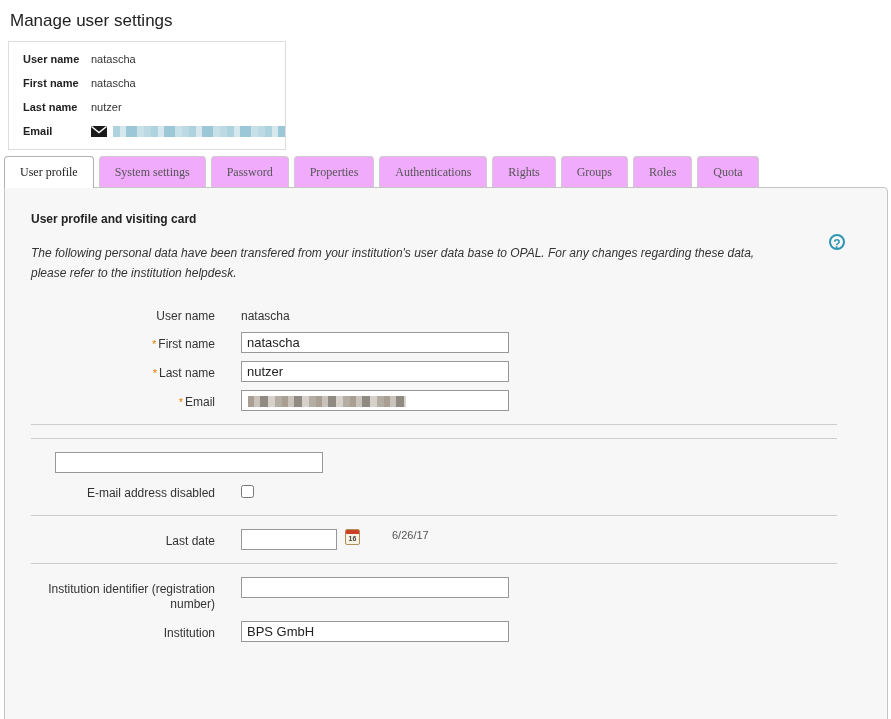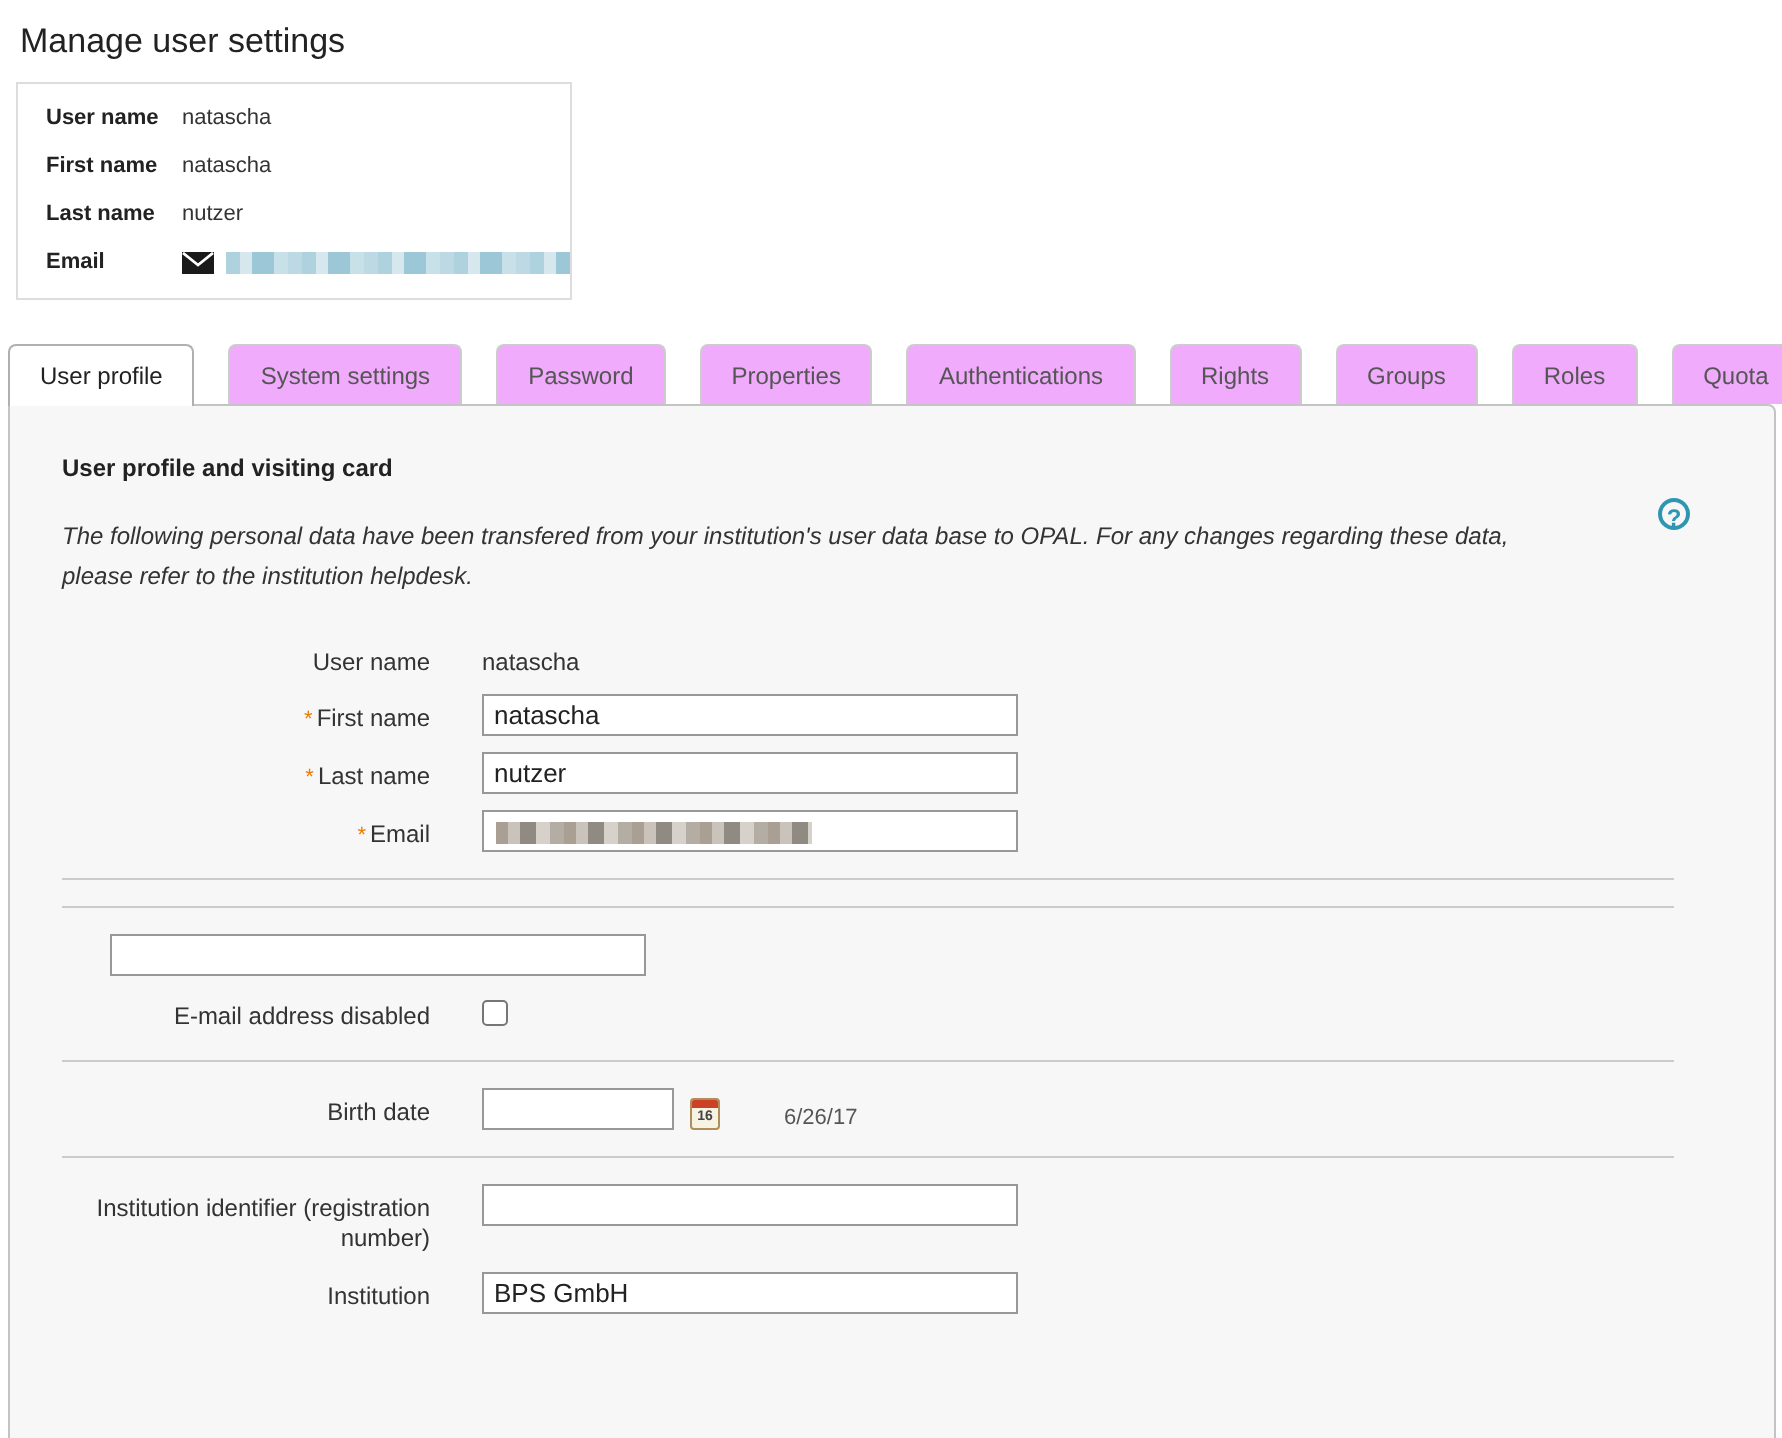--- a/index.html
+++ b/index.html
@@ -23,21 +23,21 @@
   .redacted-blue {
     display:inline-block; width:172px; height:11px; vertical-align:middle;
     background:repeating-linear-gradient(90deg,#aed2de 0 7px,#d6e8ee 7px 13px,#9cc7d6 13px 24px,#c8e0e8 24px 31px,#bdd9e3 31px 38px);
   }
   .redacted-gray {
     display:inline-block; width:158px; height:11px; margin:4px 0 0 1px;
     background:repeating-linear-gradient(90deg,#a99f93 0 6px,#c9c3bb 6px 12px,#8f8a82 12px 20px,#d6d2cb 20px 27px,#b3ada3 27px 34px);
   }
 
   
-  .tabs { display:flex; gap:17px; margin:22px 0 0 4px; position:relative; z-index:2; }
+  .tabs { display:flex; gap:5px; margin:6px 0 0 4px; position:relative; z-index:2;font-family:Liberation Serif, serif; }
   .tab {
     font-size:12px; color:#555; background:#f0abfc;
     border:1px solid #ccc; border-bottom:none; border-radius:4px 4px 0 0;
     padding:8px 15px 7px; cursor:pointer; white-space:nowrap;
   }
   .tab.active {
     background:#fff; color:#222; border-color:#b0b0b0;
     margin-bottom:-1px; padding-bottom:8px;
   }
 
@@ -72,21 +72,21 @@
   input[type=text].short { width:96px; }
   .email-box {
     width:268px; height:21px; border:1px solid #989898; background:#fff; padding:1px 5px;
   }
   .radio-group { display:flex; flex-direction:column; gap:1px; }
   .radio-line { display:flex; align-items:center; font-size:12px; }
   .radio-line input { margin:1px 2px 1px 0; width:13px; height:13px; }
   input[type=checkbox] { width:13px; height:13px; margin:4px 0 0 0; }
   .divider { border:none; border-top:1px solid #ccc; margin:13px 26px 13px 2px; }
 
-  .birthdate-wrap { display:flex; align-items:flex-end; }
+  .birthdate-wrap { display:flex; align-items:flex-start; }
   .cal-icon { width:15px; height:16px; margin-left:8px; border:1px solid #b08d5a; border-radius:2px; background:#f7f3e2; cursor:pointer; overflow:hidden; }
   .cal-top { height:4px; background:#cc4125; }
   .cal-day { font-size:7px; line-height:10px; text-align:center; color:#444; font-weight:bold; }
   .date-hint { margin-left:32px; font-size:11px; color:#555; }
 </style>
 </head>
 <body>
 
 <h1 class="page-title">Manage user settings</h1>
 
@@ -166,21 +166,21 @@
   </div>
 
   <div class="form-row">
     <div class="form-label">E-mail address disabled</div>
     <div class="form-control"><input type="checkbox" style=""></div>
   </div>
 
   <hr class="divider">
 
   <div class="form-row">
-    <div class="form-label">Birth date</div>
+    <div class="form-label">Last date</div>
     <div class="form-control birthdate-wrap">
       <input type="text" class="short" value="" style="">
       <div class="cal-icon">
         <div class="cal-top"></div>
         <div class="cal-day">16</div>
       </div>
       <span class="date-hint">6/26/17</span>
     </div>
   </div>
 

